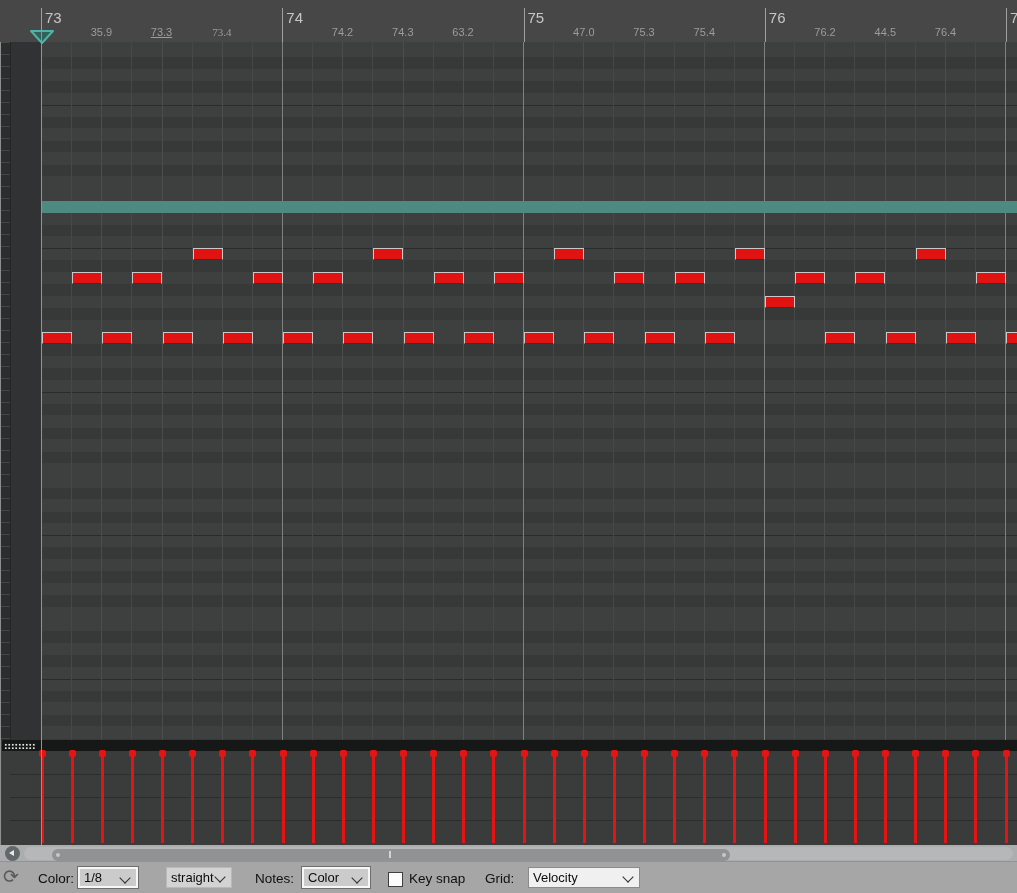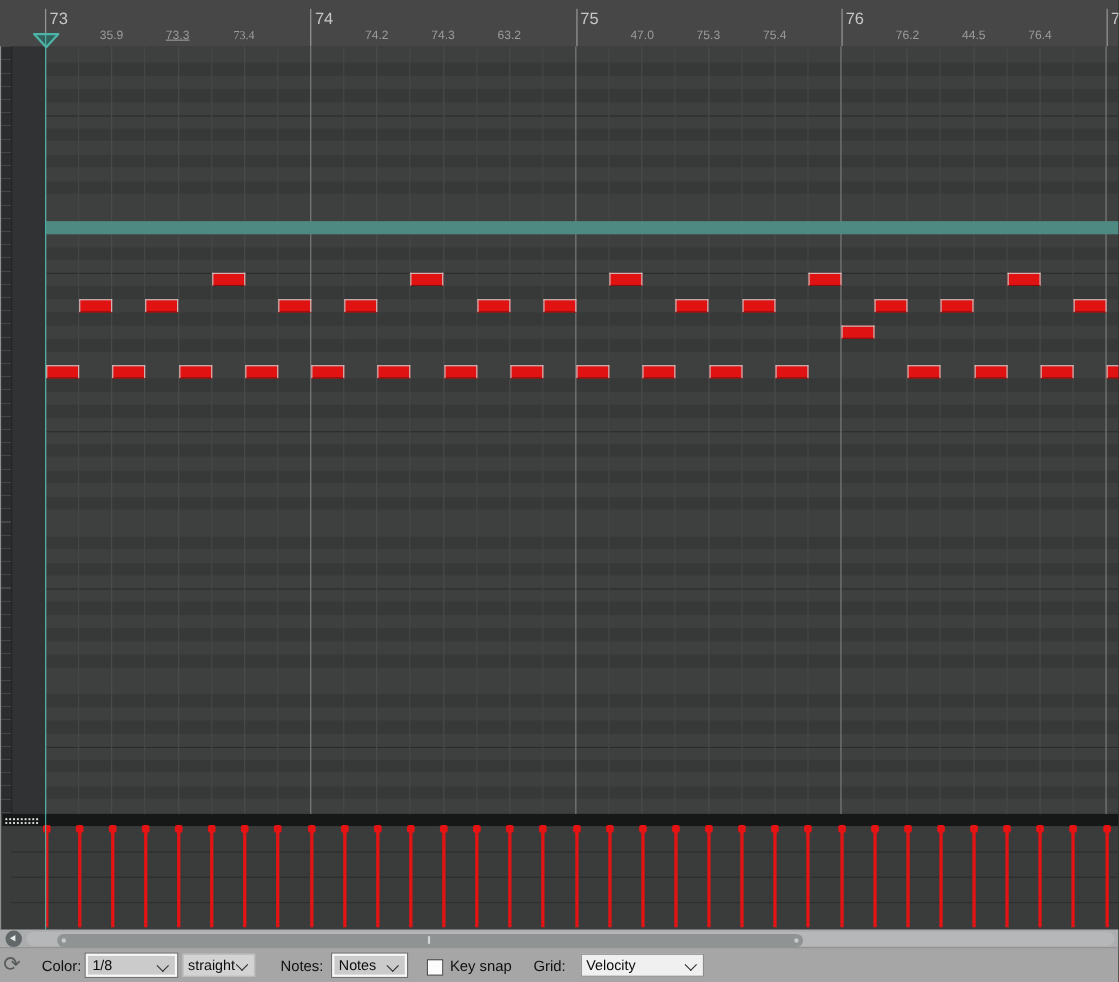--- a/index.html
+++ b/index.html
@@ -286,31 +286,31 @@
         <div class="thumb-dot" style="left:4px;"></div>
         <div class="thumb-dot" style="right:4px;"></div>
         <div class="thumb-grip"></div>
       </div>
     </div>
   </div>
 
   <div id="toolbar">
     <div id="sync-icon">⟳</div>
     <div class="tb-label" style="left:38px;">Color:</div>
-    <div class="combo" style="left:78px;width:83px;">
+    <div class="combo" style="left:78px;width:60px;">
       <span>1/8</span>
       <span class="chev"></span>
     </div>
     <div class="combo combo--flat" style="left:166px;width:66px;">
       <span>straight</span>
       <span class="chev"></span>
     </div>
     <div class="tb-label" style="left:255px;">Notes:</div>
     <div class="combo" style="left:302px;width:68px;">
-      <span>Notes</span>
+      <span>Color</span>
       <span class="chev"></span>
     </div>
     <div id="key-snap-box"></div>
     <div class="tb-label" style="left:409px;">Key snap</div>
     <div class="tb-label" style="left:485px;">Grid:</div>
     <div class="combo combo--light" style="left:528px;width:112px;">
       <span>Velocity</span>
       <span class="chev"></span>
     </div>
   </div>

